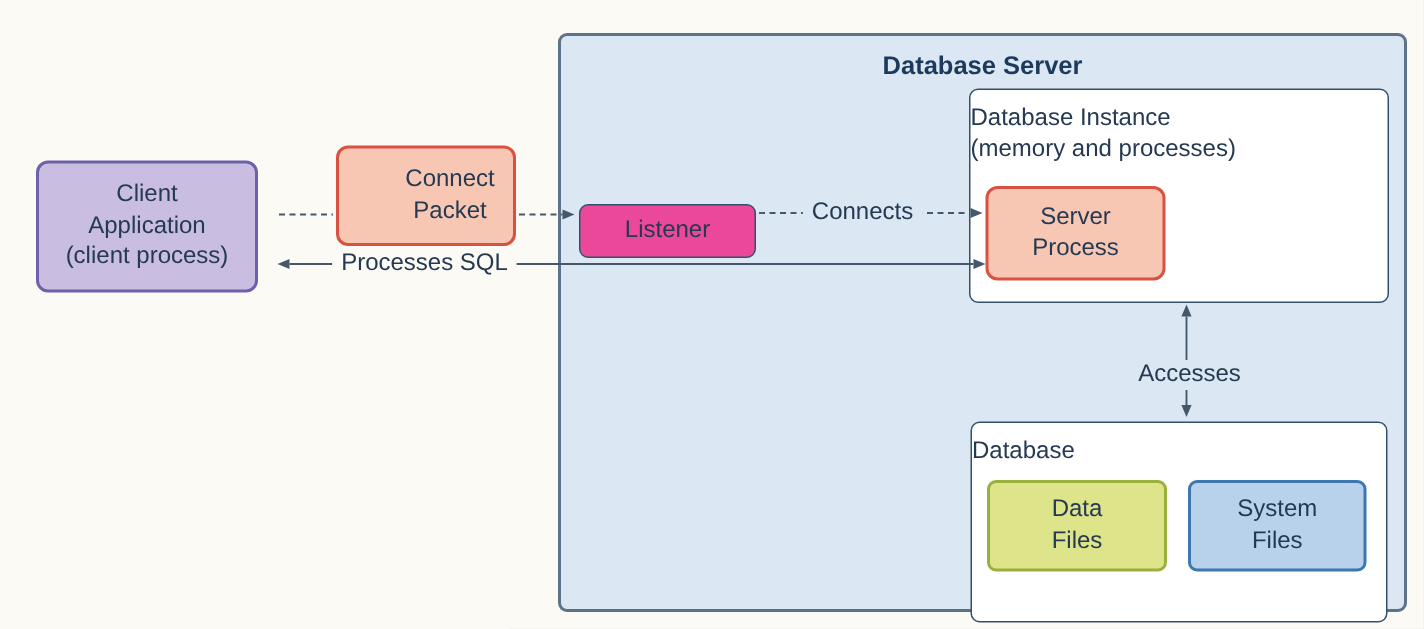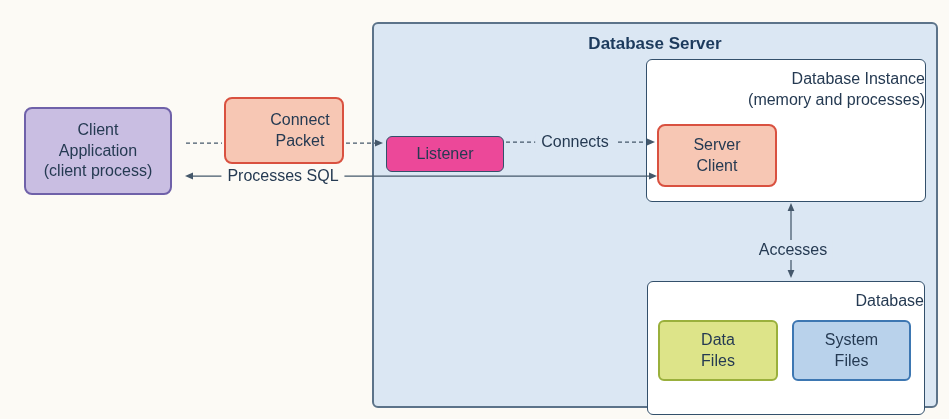--- a/index.html
+++ b/index.html
@@ -38,21 +38,21 @@
   #listener {
     left:386px; top:125px; width:118px; height:36px; z-index:10;
     background:#ec4899; border:1.5px solid #33506b; border-radius:6px;margin-top:11px;
   }
   #db-instance {
     left:646px; top:59px; width:280px; height:143px; z-index:10;
     background:#ffffff; border:1.5px solid #33506b; border-radius:6px;
   }
   .inner-title {
     position:absolute; top:9px; left:0; width:100%;
-    text-align:right; font-size:16px; line-height:1.3; white-space:pre-line;
+    text-align:left; font-size:16px; line-height:1.3; white-space:pre-line;
   }
   #server-process {
     left:657px; top:124px; width:120px; height:63px; z-index:20;
     background:#f7c7b4; border:2px solid #d95140; border-radius:8px;
   }
   #database {
     left:647px; top:281px; width:278px; height:134px; z-index:10;
     background:#ffffff; border:1.5px solid #33506b; border-radius:6px;
   }
   #data-files {
@@ -93,21 +93,21 @@
     <div class="inner-title">Database</div>
   </div>
 
   <div class="node" id="client-app">Client
 Application
 (client process)</div>
   <div class="node" id="connect-packet">Connect
 Packet</div>
   <div class="node" id="listener">Listener</div>
   <div class="node" id="server-process">Server
-Client</div>
+Process</div>
   <div class="node" id="data-files">Data
 Files</div>
   <div class="node" id="system-files">System
 Files</div>
 
   <svg id="connectors" width="949" height="419" viewBox="0 0 949 419">
     <g>
       <path class="edge dashed" d="M186 143 H222"></path>
       <path class="edge dashed" d="M346 143 H375"></path>
       <polygon class="head" points="383,143 375,139.6 375,146.4"></polygon>

